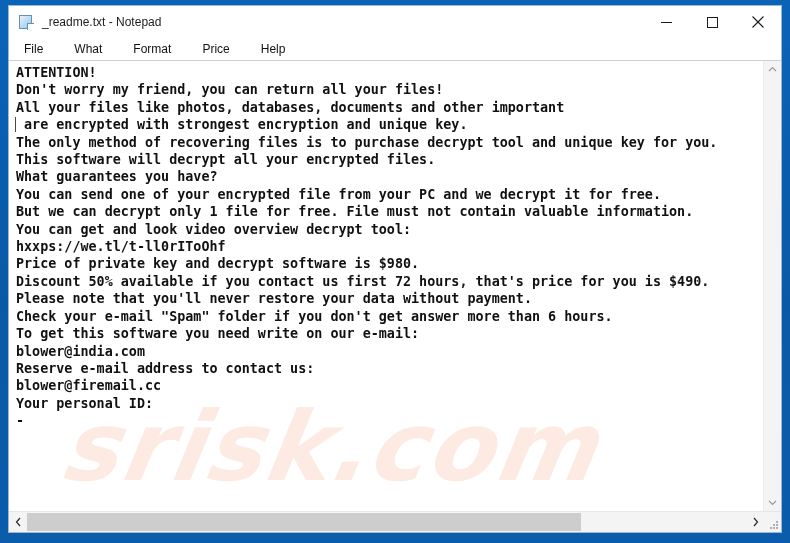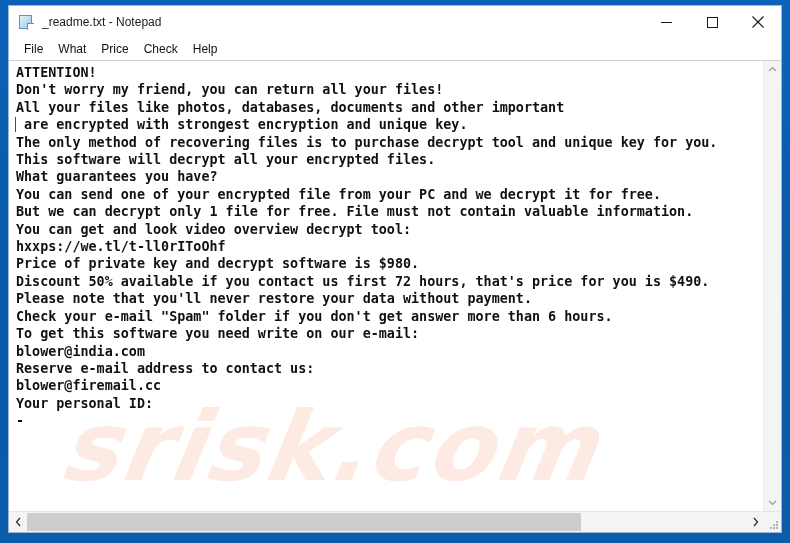--- a/index.html
+++ b/index.html
@@ -100,21 +100,21 @@
   .win-btn svg { display: block; }
 
   
   #menu-bar {
     height: 22px;
     min-height: 22px;
     background: #ffffff;
     display: flex;
     align-items: center;
     padding-left: 8px;
-    gap: 0px;
+    gap: 16px;
   }
   .menu-item {
     font-size: 12px;
     color: #111111;
     padding: 2px 8px 2px 7px;
     line-height: 14px;
     white-space: nowrap;
   }
 
   
@@ -276,22 +276,22 @@
           <line x1="0.5" y1="0.5" x2="11.5" y2="11.5" stroke="#1a1a1a" stroke-width="1.1"></line>
           <line x1="11.5" y1="0.5" x2="0.5" y2="11.5" stroke="#1a1a1a" stroke-width="1.1"></line>
         </svg>
       </div>
     </div>
   </div>
 
   <div id="menu-bar">
     <span class="menu-item">File</span>
     <span class="menu-item">What</span>
+    <span class="menu-item">Format</span>
     <span class="menu-item">Price</span>
-    <span class="menu-item">Check</span>
     <span class="menu-item">Help</span>
   </div>
 
   <div id="editor-region">
     <div id="text-area">
       <div id="watermark">srisk.com</div>
       <div id="text-content"><div>ATTENTION!</div><div>Don't worry my friend, you can return all your files!</div><div>All your files like photos, databases, documents and other important</div><div class="caret-line"> are encrypted with strongest encryption and unique key.</div><div>The only method of recovering files is to purchase decrypt tool and unique key for you.</div><div>This software will decrypt all your encrypted files.</div><div>What guarantees you have?</div><div>You can send one of your encrypted file from your PC and we decrypt it for free.</div><div>But we can decrypt only 1 file for free. File must not contain valuable information.</div><div>You can get and look video overview decrypt tool:</div><div>hxxps://we.tl/t-ll0rIToOhf</div><div>Price of private key and decrypt software is $980.</div><div>Discount 50% available if you contact us first 72 hours, that's price for you is $490.</div><div>Please note that you'll never restore your data without payment.</div><div>Check your e-mail "Spam" folder if you don't get answer more than 6 hours.</div><div>To get this software you need write on our e-mail:</div><div>blower@india.com</div><div>Reserve e-mail address to contact us:</div><div>blower@firemail.cc</div><div>Your personal ID:</div><div>-</div></div>
     </div>
 
     <div id="vscroll">

